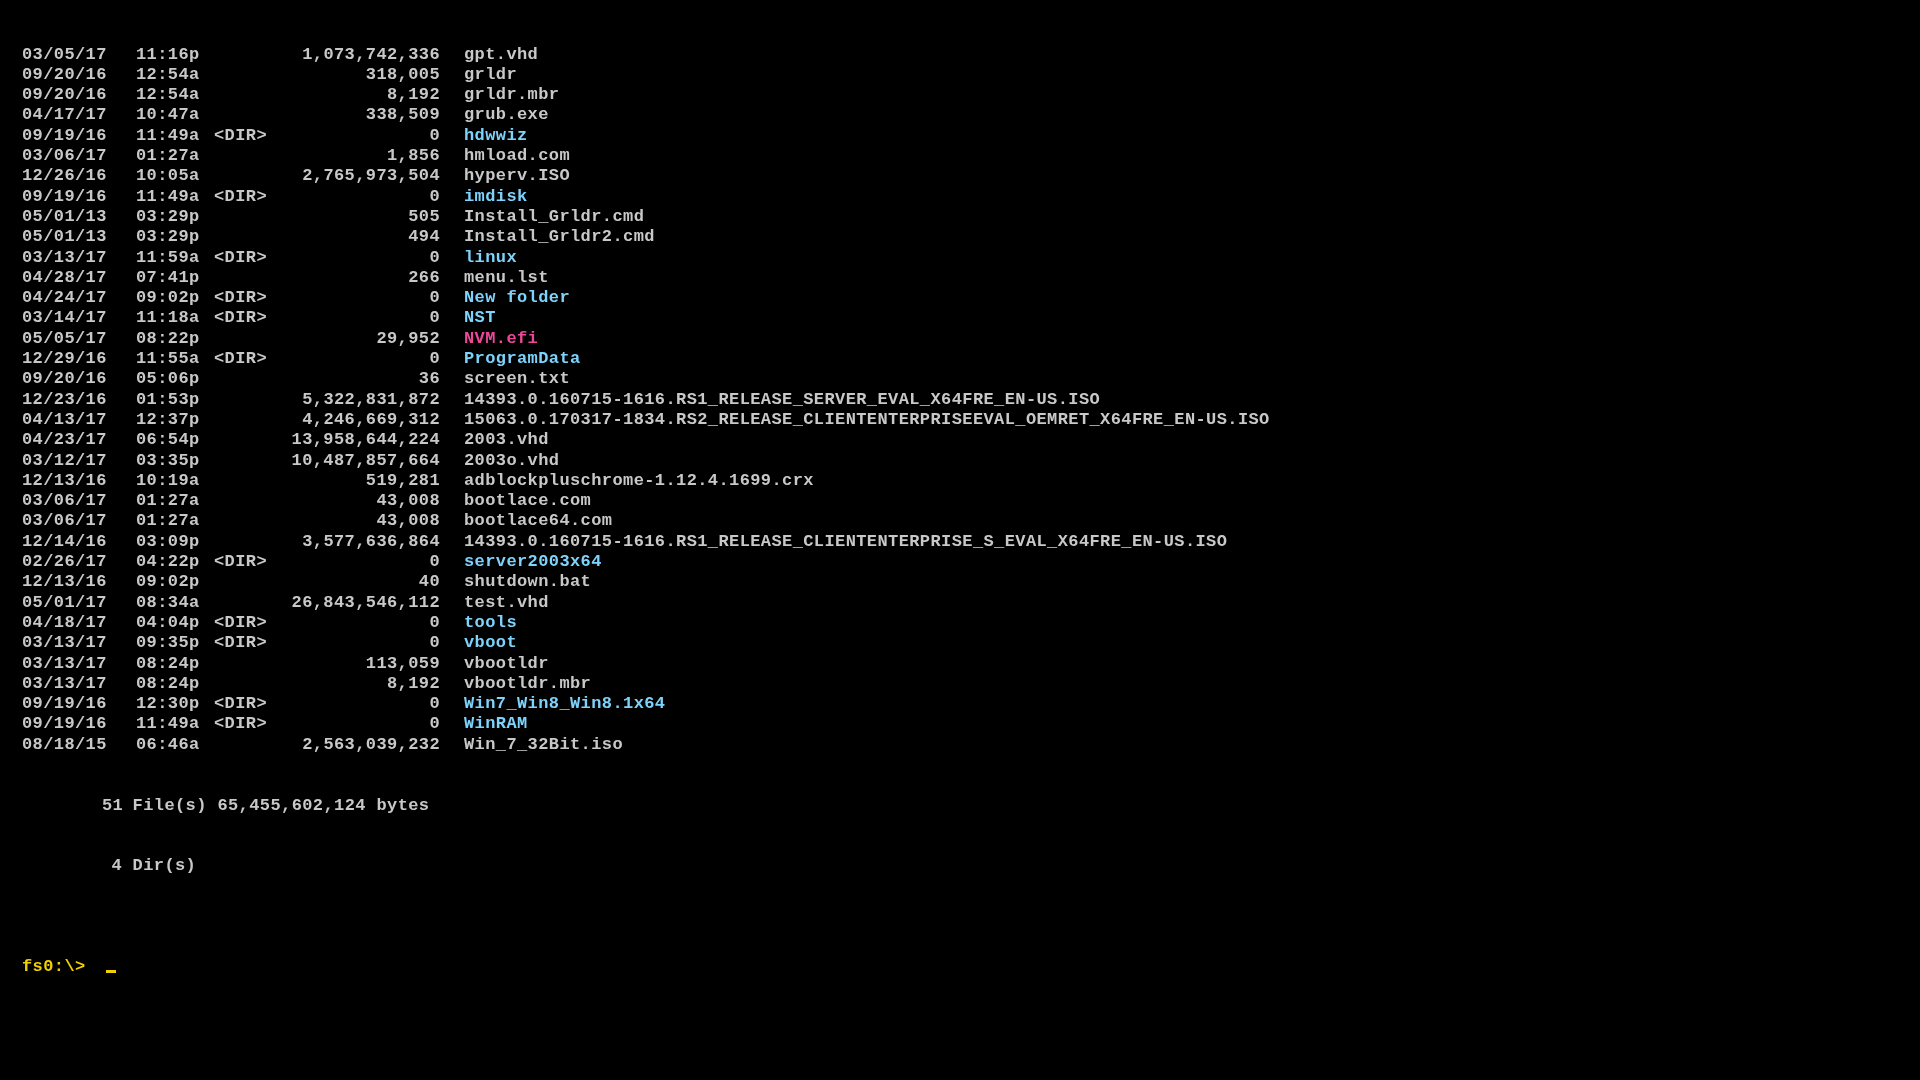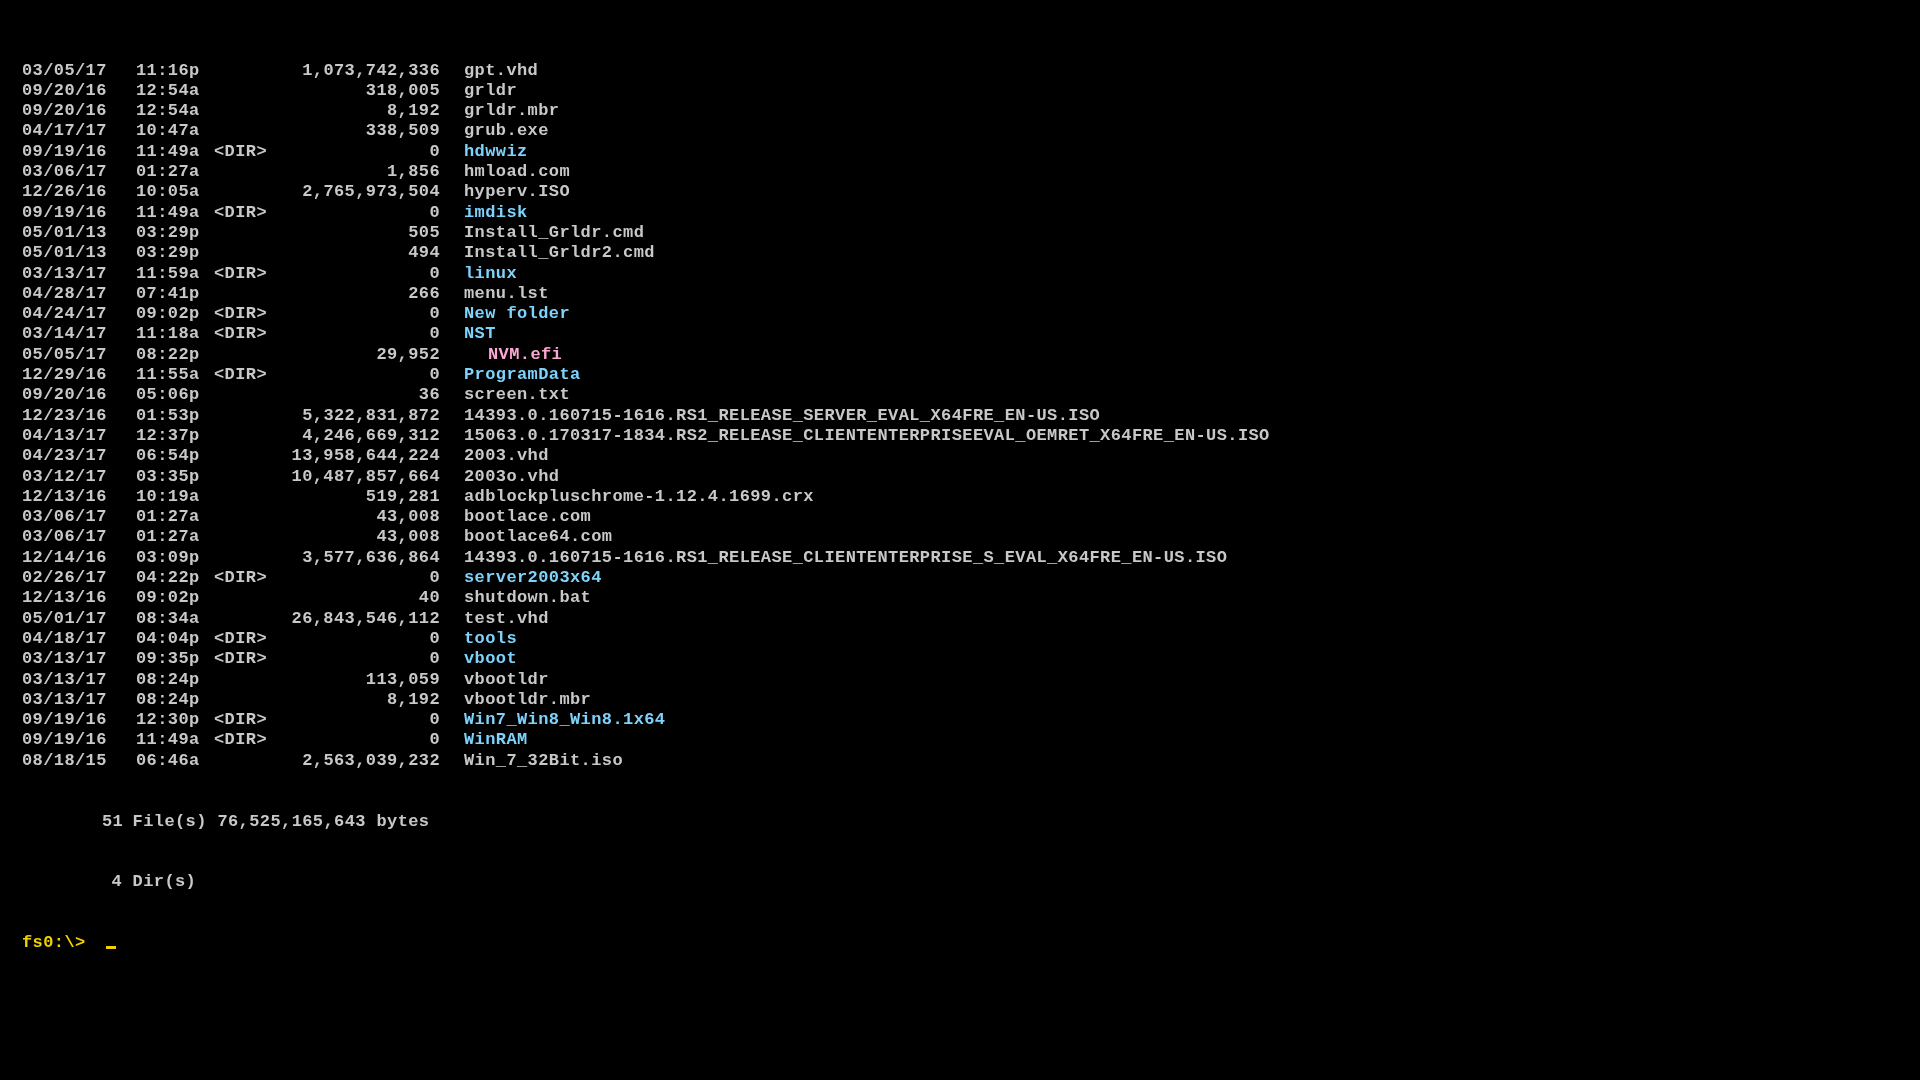--- a/index.html
+++ b/index.html
@@ -10,48 +10,48 @@
     font-family: "Courier New", Courier, monospace;
     font-size: 17px;
     line-height: 20.3px;
     width: 1920px;
     height: 1080px;
     overflow: hidden;
     letter-spacing: 0.4px;
     font-weight: 600;
   }
   .terminal {
-    padding: 20px 22px;
+    padding: 4px 22px;
     white-space: pre;
   }
   .row { display: block; }
   .col-date { display: inline-block; width: 114px; }
   .col-time { display: inline-block; width: 78px; }
   .col-dir  { display: inline-block; width: 58px; }
   .col-size { display: inline-block; width: 168px; text-align: right; }
   .gap      { display: inline-block; width: 24px; }
   .fname    { display: inline-block; }
   .fname.dir { color: #7dd3fc; }
-  .fname.exe { color: #f9a8d4; margin-left: 24px; }
+  .fname.exe { color: #ec4899; }
   .summary-indent { display: inline-block; width: 80px; }
   .summary-num { display: inline-block; width: 20px; text-align: right; }
-  .prompt-line { }
+  .prompt-line { margin-top: 40px; }
   .prompt { color: #f0d000; }
   .cursor {
     display: inline-block;
     width: 10px;
     height: 3px;
     background: #f0d000;
     margin-left: 10px;
     vertical-align: -2px;
     animation: blink 1s steps(1) infinite;
   }
   @keyframes blink { 50% { opacity: 0; } }
 </style>
 </head>
 <body>
 
 <div class="terminal">
   <div id="listing"><span class="row"><span class="col-date">03/05/17</span><span class="col-time">11:16p</span><span class="col-dir"></span><span class="col-size">1,073,742,336</span><span class="gap"></span><span class="fname file">gpt.vhd</span></span><span class="row"><span class="col-date">09/20/16</span><span class="col-time">12:54a</span><span class="col-dir"></span><span class="col-size">318,005</span><span class="gap"></span><span class="fname file">grldr</span></span><span class="row"><span class="col-date">09/20/16</span><span class="col-time">12:54a</span><span class="col-dir"></span><span class="col-size">8,192</span><span class="gap"></span><span class="fname file">grldr.mbr</span></span><span class="row"><span class="col-date">04/17/17</span><span class="col-time">10:47a</span><span class="col-dir"></span><span class="col-size">338,509</span><span class="gap"></span><span class="fname file">grub.exe</span></span><span class="row"><span class="col-date">09/19/16</span><span class="col-time">11:49a</span><span class="col-dir">&lt;DIR&gt;</span><span class="col-size">0</span><span class="gap"></span><span class="fname dir">hdwwiz</span></span><span class="row"><span class="col-date">03/06/17</span><span class="col-time">01:27a</span><span class="col-dir"></span><span class="col-size">1,856</span><span class="gap"></span><span class="fname file">hmload.com</span></span><span class="row"><span class="col-date">12/26/16</span><span class="col-time">10:05a</span><span class="col-dir"></span><span class="col-size">2,765,973,504</span><span class="gap"></span><span class="fname file">hyperv.ISO</span></span><span class="row"><span class="col-date">09/19/16</span><span class="col-time">11:49a</span><span class="col-dir">&lt;DIR&gt;</span><span class="col-size">0</span><span class="gap"></span><span class="fname dir">imdisk</span></span><span class="row"><span class="col-date">05/01/13</span><span class="col-time">03:29p</span><span class="col-dir"></span><span class="col-size">505</span><span class="gap"></span><span class="fname file">Install_Grldr.cmd</span></span><span class="row"><span class="col-date">05/01/13</span><span class="col-time">03:29p</span><span class="col-dir"></span><span class="col-size">494</span><span class="gap"></span><span class="fname file">Install_Grldr2.cmd</span></span><span class="row"><span class="col-date">03/13/17</span><span class="col-time">11:59a</span><span class="col-dir">&lt;DIR&gt;</span><span class="col-size">0</span><span class="gap"></span><span class="fname dir">linux</span></span><span class="row"><span class="col-date">04/28/17</span><span class="col-time">07:41p</span><span class="col-dir"></span><span class="col-size">266</span><span class="gap"></span><span class="fname file">menu.lst</span></span><span class="row"><span class="col-date">04/24/17</span><span class="col-time">09:02p</span><span class="col-dir">&lt;DIR&gt;</span><span class="col-size">0</span><span class="gap"></span><span class="fname dir">New folder</span></span><span class="row"><span class="col-date">03/14/17</span><span class="col-time">11:18a</span><span class="col-dir">&lt;DIR&gt;</span><span class="col-size">0</span><span class="gap"></span><span class="fname dir">NST</span></span><span class="row"><span class="col-date">05/05/17</span><span class="col-time">08:22p</span><span class="col-dir"></span><span class="col-size">29,952</span><span class="gap"></span><span class="fname exe">NVM.efi</span></span><span class="row"><span class="col-date">12/29/16</span><span class="col-time">11:55a</span><span class="col-dir">&lt;DIR&gt;</span><span class="col-size">0</span><span class="gap"></span><span class="fname dir">ProgramData</span></span><span class="row"><span class="col-date">09/20/16</span><span class="col-time">05:06p</span><span class="col-dir"></span><span class="col-size">36</span><span class="gap"></span><span class="fname file">screen.txt</span></span><span class="row"><span class="col-date">12/23/16</span><span class="col-time">01:53p</span><span class="col-dir"></span><span class="col-size">5,322,831,872</span><span class="gap"></span><span class="fname file">14393.0.160715-1616.RS1_RELEASE_SERVER_EVAL_X64FRE_EN-US.ISO</span></span><span class="row"><span class="col-date">04/13/17</span><span class="col-time">12:37p</span><span class="col-dir"></span><span class="col-size">4,246,669,312</span><span class="gap"></span><span class="fname file">15063.0.170317-1834.RS2_RELEASE_CLIENTENTERPRISEEVAL_OEMRET_X64FRE_EN-US.ISO</span></span><span class="row"><span class="col-date">04/23/17</span><span class="col-time">06:54p</span><span class="col-dir"></span><span class="col-size">13,958,644,224</span><span class="gap"></span><span class="fname file">2003.vhd</span></span><span class="row"><span class="col-date">03/12/17</span><span class="col-time">03:35p</span><span class="col-dir"></span><span class="col-size">10,487,857,664</span><span class="gap"></span><span class="fname file">2003o.vhd</span></span><span class="row"><span class="col-date">12/13/16</span><span class="col-time">10:19a</span><span class="col-dir"></span><span class="col-size">519,281</span><span class="gap"></span><span class="fname file">adblockpluschrome-1.12.4.1699.crx</span></span><span class="row"><span class="col-date">03/06/17</span><span class="col-time">01:27a</span><span class="col-dir"></span><span class="col-size">43,008</span><span class="gap"></span><span class="fname file">bootlace.com</span></span><span class="row"><span class="col-date">03/06/17</span><span class="col-time">01:27a</span><span class="col-dir"></span><span class="col-size">43,008</span><span class="gap"></span><span class="fname file">bootlace64.com</span></span><span class="row"><span class="col-date">12/14/16</span><span class="col-time">03:09p</span><span class="col-dir"></span><span class="col-size">3,577,636,864</span><span class="gap"></span><span class="fname file">14393.0.160715-1616.RS1_RELEASE_CLIENTENTERPRISE_S_EVAL_X64FRE_EN-US.ISO</span></span><span class="row"><span class="col-date">02/26/17</span><span class="col-time">04:22p</span><span class="col-dir">&lt;DIR&gt;</span><span class="col-size">0</span><span class="gap"></span><span class="fname dir">server2003x64</span></span><span class="row"><span class="col-date">12/13/16</span><span class="col-time">09:02p</span><span class="col-dir"></span><span class="col-size">40</span><span class="gap"></span><span class="fname file">shutdown.bat</span></span><span class="row"><span class="col-date">05/01/17</span><span class="col-time">08:34a</span><span class="col-dir"></span><span class="col-size">26,843,546,112</span><span class="gap"></span><span class="fname file">test.vhd</span></span><span class="row"><span class="col-date">04/18/17</span><span class="col-time">04:04p</span><span class="col-dir">&lt;DIR&gt;</span><span class="col-size">0</span><span class="gap"></span><span class="fname dir">tools</span></span><span class="row"><span class="col-date">03/13/17</span><span class="col-time">09:35p</span><span class="col-dir">&lt;DIR&gt;</span><span class="col-size">0</span><span class="gap"></span><span class="fname dir">vboot</span></span><span class="row"><span class="col-date">03/13/17</span><span class="col-time">08:24p</span><span class="col-dir"></span><span class="col-size">113,059</span><span class="gap"></span><span class="fname file">vbootldr</span></span><span class="row"><span class="col-date">03/13/17</span><span class="col-time">08:24p</span><span class="col-dir"></span><span class="col-size">8,192</span><span class="gap"></span><span class="fname file">vbootldr.mbr</span></span><span class="row"><span class="col-date">09/19/16</span><span class="col-time">12:30p</span><span class="col-dir">&lt;DIR&gt;</span><span class="col-size">0</span><span class="gap"></span><span class="fname dir">Win7_Win8_Win8.1x64</span></span><span class="row"><span class="col-date">09/19/16</span><span class="col-time">11:49a</span><span class="col-dir">&lt;DIR&gt;</span><span class="col-size">0</span><span class="gap"></span><span class="fname dir">WinRAM</span></span><span class="row"><span class="col-date">08/18/15</span><span class="col-time">06:46a</span><span class="col-dir"></span><span class="col-size">2,563,039,232</span><span class="gap"></span><span class="fname file">Win_7_32Bit.iso</span></span></div>
-  <span class="row"><span class="summary-indent"></span><span class="summary-num">51</span><span> File(s) 76,525,165,643 bytes</span></span>
+  <span class="row"><span class="summary-indent"></span><span class="summary-num">51</span><span> File(s) 65,455,602,124 bytes</span></span>
   <span class="row"><span class="summary-indent"></span><span class="summary-num">4</span><span> Dir(s)</span></span>
   <div class="prompt-line"><span class="prompt">fs0:\&gt; </span><span class="cursor"></span></div>
 </div>
 
 </body></html>

